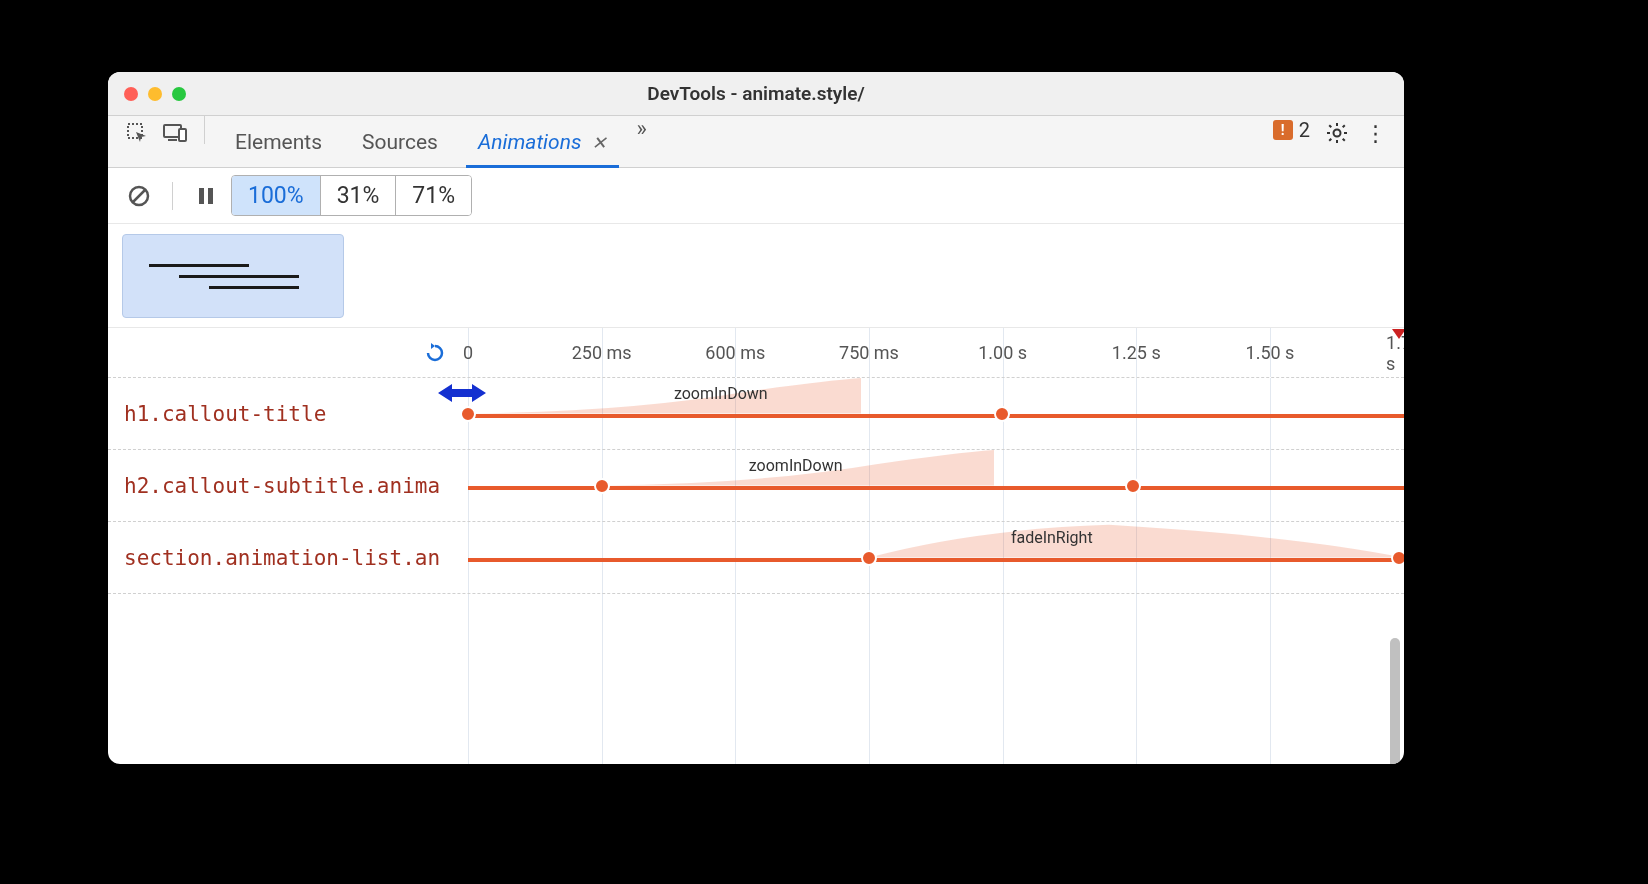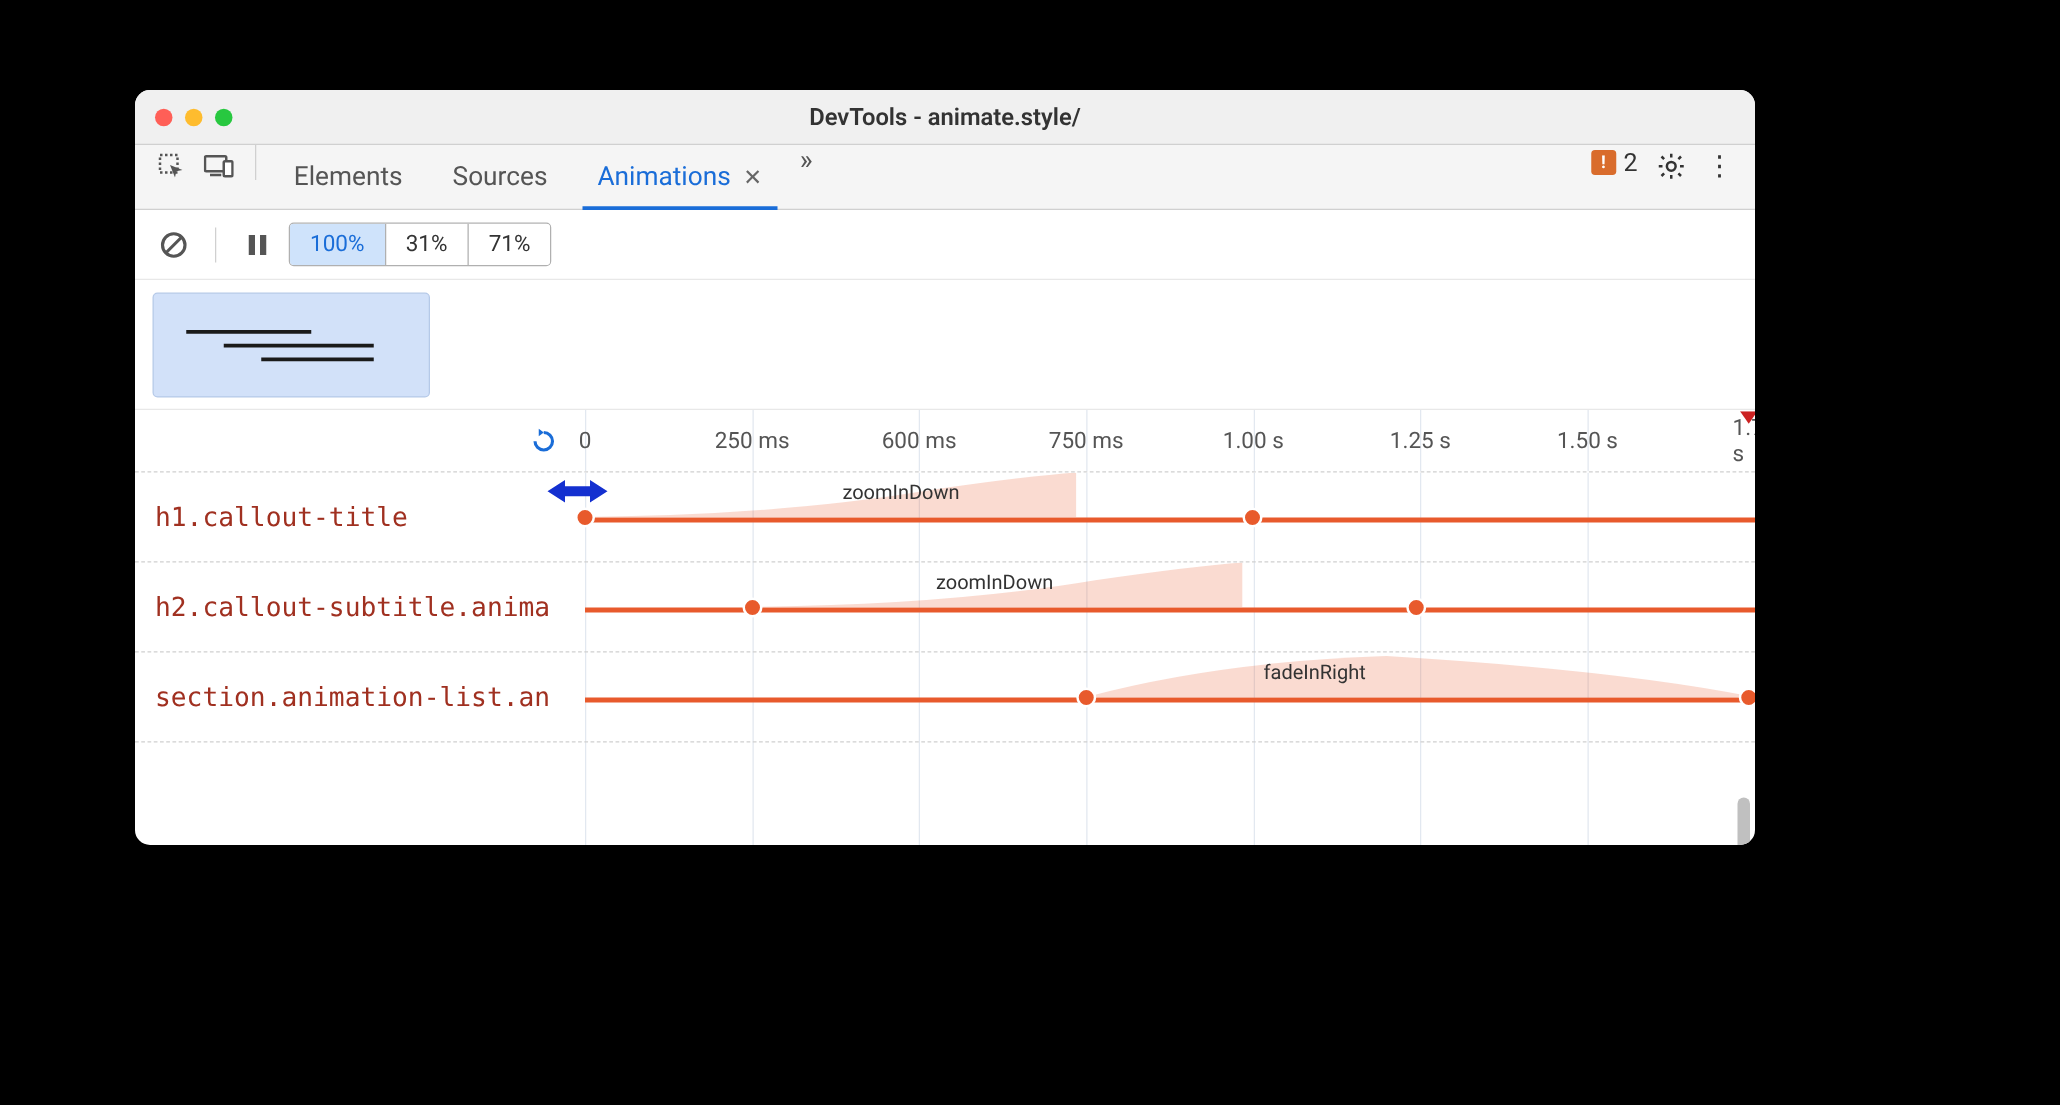--- a/index.html
+++ b/index.html
@@ -1,41 +1,41 @@
 <!DOCTYPE html>
 <html><head>
 <meta charset="utf-8">
 <style>
 * { margin: 0; padding: 0; box-sizing: border-box; font-family: -apple-system, BlinkMacSystemFont, "Segoe UI", Roboto, sans-serif; }
 body { background: #000; width: 1648px; height: 884px; position: relative; }
-.window { position: absolute; left: 108px; top: 72px; width: 1296px; height: 604px; background: #fff; border-radius: 12px; box-shadow: 0 20px 60px rgba(0,0,0,0.5); overflow: hidden; display: flex; flex-direction: column; }
+.window { position: absolute; left: 108px; top: 72px; width: 1296px; height: 692px; background: #fff; border-radius: 12px; box-shadow: 0 20px 60px rgba(0,0,0,0.5); overflow: hidden; display: flex; flex-direction: column; }
 .titlebar { height: 44px; background: #f0f0f0; display: flex; align-items: center; padding: 0 16px; border-bottom: 1px solid #d0d0d0; position: relative; }
 .traffic-lights { display: flex; gap: 10px; }
 .tl { width: 14px; height: 14px; border-radius: 50%; }
 .tl.red { background: #ff5f57; }
 .tl.yellow { background: #febc2e; }
 .tl.green { background: #28c840; }
 .title { position: absolute; left: 0; right: 0; text-align: center; font-size: 19px; font-weight: 600; color: #333; pointer-events: none; }
 .tabbar { height: 52px; background: #f5f5f5; display: flex; align-items: flex-start; padding: 0 12px; border-bottom: 1px solid #d0d0d0; gap: 4px; }
 .icon-btn { width: 34px; height: 34px; display: flex; align-items: center; justify-content: center; cursor: pointer; border-radius: 4px; color: #555; }
 .vsep { width: 1px; height: 28px; background: #d0d0d0; margin: 0 8px; }
 .tab { padding: 0 18px; height: 52px; display: flex; align-items: center; font-size: 21px; color: #555; cursor: pointer; position: relative; }
-.tab.active { color: #1a6dd8; }
+.tab.active { color: #1a6dd8; font-style: italic; }
 .tab.active::after { content: ""; position: absolute; bottom: 0; left: 6px; right: 6px; height: 3px; background: #1a6dd8; }
 .close-x { margin-left: 10px; font-size: 18px; color: #666; }
 .more-tabs { font-size: 22px; color: #555; padding: 0 8px; cursor: pointer; }
 .spacer { flex: 1; }
 .issue-badge { display: flex; align-items: center; gap: 6px; background: transparent; padding: 2px 6px; cursor: pointer; }
 .issue-icon { width: 20px; height: 20px; background: #d96c2c; color: #fff; font-size: 14px; font-weight: bold; display: flex; align-items: center; justify-content: center; border-radius: 3px; }
 .issue-count { font-size: 20px; color: #333; }
 .gear { font-size: 22px; color: #333; }
 .dots { font-size: 22px; color: #333; letter-spacing: -1px; }
 .toolbar { height: 56px; display: flex; align-items: center; padding: 0 14px; gap: 8px; border-bottom: 1px solid #e8e8e8; }
 .speed-group { display: flex; border: 1px solid #b0b0b0; border-radius: 4px; overflow: hidden; }
-.speed-btn { padding: 6px 16px; font-size: 18px; color: #333; cursor: pointer; border-left: 1px solid #b0b0b0; background: #fff; }
+.speed-btn { padding: 6px 16px; font-size: 23px; color: #333; cursor: pointer; border-left: 1px solid #b0b0b0; background: #fff; }
 .speed-btn:first-child { border-left: none; }
 .speed-btn.active { background: #cfe3fb; color: #1a6dd8; }
 .filmstrip { height: 104px; border-bottom: 1px solid #e8e8e8; padding: 10px 14px; }
 .film-item { width: 222px; height: 84px; background: #d2e1f9; border: 1px solid #b5c9e8; border-radius: 4px; padding: 12px 16px; display: flex; flex-direction: column; justify-content: center; gap: 8px; cursor: pointer; }
 .film-line { height: 3px; background: #1a1a1a; }
 .film-line.l1 { width: 100px; margin-left: 10px; }
 .film-line.l2 { width: 120px; margin-left: 40px; }
 .film-line.l3 { width: 90px; margin-left: 70px; }
 .timeline-area { flex: 1; display: flex; flex-direction: column; overflow: hidden; position: relative; }
 .ruler-row { height: 50px; display: flex; border-bottom: 1px dashed #d0d0d0; }

